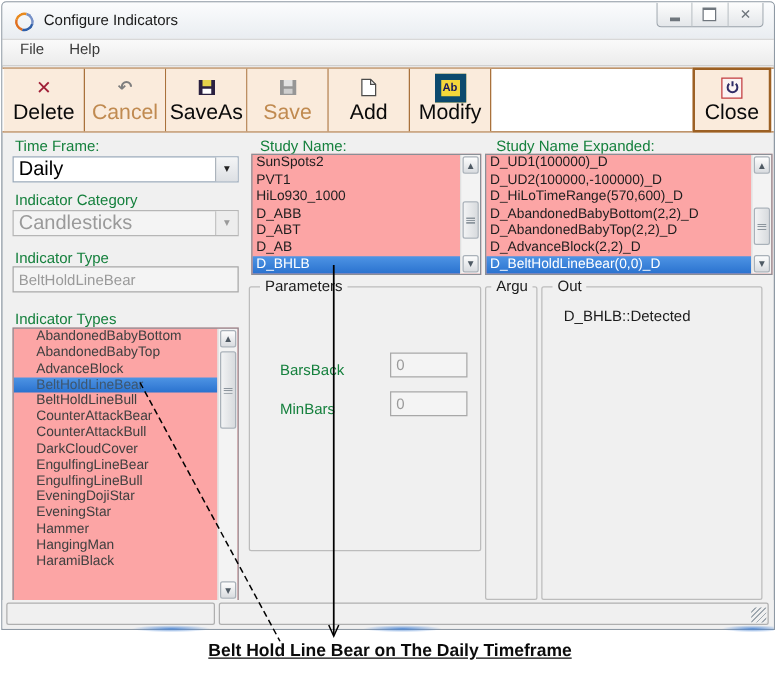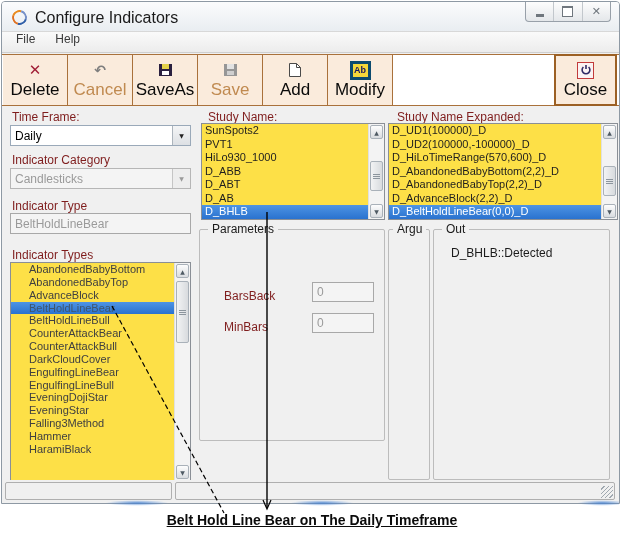--- a/index.html
+++ b/index.html
@@ -1,21 +1,21 @@
 <!DOCTYPE html>
 <html><head>
 <meta charset="utf-8">
 <style>
   html,body{margin:0;padding:0}
   body{width:624px;height:544px;background:#fff;font-family:"Liberation Sans",sans-serif;position:relative;overflow:hidden;-webkit-font-smoothing:antialiased}
   .win{position:absolute;left:1px;top:1px;width:619px;height:503px;background:#F0F0F0;border:1px solid #8E99A4;border-radius:4px 4px 0 0;box-sizing:border-box;z-index:1}
   
   .titlebar{position:absolute;left:0;top:0;right:0;height:29px;background:linear-gradient(#FBFCFD,#E9EDF1);border-radius:3px 3px 0 0}
   .app-icon{position:absolute;left:10px;top:8px;width:11px;height:11px;border-radius:50%;border:2.5px solid;border-color:#E98A1E #7791C8 #2F5FA8 #E07020;transform:rotate(-30deg)}
-  .title{position:absolute;left:33px;top:7px;font-size:16px;color:#1A1A1A}
+  .title{position:absolute;left:33px;top:7px;font-size:12px;color:#1A1A1A}
   .win-controls{position:absolute;top:0;right:8px;width:84px;height:19px;background:linear-gradient(#FDFDFD,#E4E7EA);border:1px solid #98A0A9;border-top:0;border-radius:0 0 4px 4px;display:flex}
   .wc{flex:1;display:flex;align-items:center;justify-content:center;border-right:1px solid #C2C7CC}
   .wc.wc-last{border-right:0}
   .wc-min{width:8px;height:3px;background:#6F767D;margin-top:7px}
   .wc-max{width:9px;height:8px;border:1px solid #6F767D;border-top-width:2px;background:#fff}
   .wc-x{color:#6F767D;font-weight:bold;font-size:11px;font-family:"DejaVu Sans",sans-serif}
   
   .menubar{position:absolute;left:0;top:29px;right:0;height:22px;background:linear-gradient(#FAFAFA,#ECECEC);border-top:1px solid #D8D8D8;border-bottom:1px solid #CFCFCF;display:flex;align-items:flex-start;padding-left:4px;box-sizing:border-box}
   .menu-item{font-size:12px;color:#3A3A3A;padding:0 10px}
   
@@ -26,35 +26,35 @@
   .tlbl{font-size:17px;color:#0A0A0A}
   .tbtn.disabled .tlbl{color:#C08A50}
   .glyph-red{color:#A01E36;font-weight:bold;font-size:15px;font-family:"DejaVu Sans",sans-serif}
   .glyph-gray{color:#7E7E7E;font-weight:bold;font-size:14px;font-family:"DejaVu Sans",sans-serif}
   .floppy{width:13px;height:12px;position:relative;background:#2A2040}
   .floppy .f-top{position:absolute;top:0;left:3px;width:7px;height:5px;background:#E4D24A}
   .floppy .f-bot{position:absolute;bottom:1px;left:3px;width:7px;height:4px;background:#FFFFFF}
   .floppy.gray{background:#969696}
   .floppy.gray .f-top{background:#E2E2E2}
   .floppy.gray .f-bot{background:#CFCFCF}
-  .ab-badge{width:15px;height:13px;background:#F5D73A;border:3px solid #0c4a6e;color:#17175E;font-size:9px;font-weight:bold;display:flex;align-items:center;justify-content:center}
+  .ab-badge{width:15px;height:13px;background:#F5D73A;border:5px solid #0c4a6e;color:#17175E;font-size:9px;font-weight:bold;display:flex;align-items:center;justify-content:center}
   .close-box{width:15px;height:15px;border:1px solid #C23B3B;background:#FBF3F3;display:flex;align-items:center;justify-content:center}
   
-  .lbl{position:absolute;font-size:12px;color:#7f1d1d;white-space:nowrap}
+  .lbl{position:absolute;font-size:12px;color:#15803d;white-space:nowrap}
   .combo{position:absolute;height:21px;background:#fff;border:1px solid #9AA9B9;box-sizing:border-box;display:flex;align-items:center}
-  .combo-val{flex:1;font-size:12px;padding-left:4px;color:#000;white-space:nowrap;overflow:hidden}
+  .combo-val{flex:1;font-size:16px;padding-left:4px;color:#000;white-space:nowrap;overflow:hidden}
   .combo-btn{width:17px;align-self:stretch;background:linear-gradient(#F4F5F6,#DDE0E4);border-left:1px solid #ACB4BC;display:flex;align-items:center;justify-content:center}
   .arrow{font-size:6px;color:#222;font-family:"DejaVu Sans",sans-serif}
   .combo.disabled{background:#F4F4F4;border-color:#B6B6B6}
   .combo.disabled .combo-val{color:#9A9A9A}
   .combo.disabled .combo-btn{background:#EDEDED;border-left-color:#C5C5C5}
   .combo.disabled .arrow{color:#9A9A9A}
   .tinput{position:absolute;background:#F4F4F4;border:1px solid #A8A8A8;box-sizing:border-box;font-size:12px;color:#9A9A9A;display:flex;align-items:center;padding-left:4px}
   
-  .list{position:absolute;background:#fde047;border:1px solid #8A8F96;box-sizing:border-box;overflow:hidden}
+  .list{position:absolute;background:#fca5a5;border:1px solid #8A8F96;box-sizing:border-box;overflow:hidden}
   .lrow{height:12.85px;line-height:12.85px;font-size:11px;color:#404040;padding-left:18px;margin-right:16px;white-space:nowrap;overflow:hidden}
   .lrow.seld{background:linear-gradient(#4E94E4,#2A72CF);color:#3D566E}
   .srow{height:13.55px;line-height:13.55px;font-size:11px;color:#1E1E1E;padding-left:3px;margin-right:16px;white-space:nowrap;overflow:hidden}
   .srow.sel{background:linear-gradient(#4E94E4,#2A72CF);color:#fff}
   .sb{position:absolute;top:0;right:0;bottom:0;width:16px;background:#F3F3F3;border-left:1px solid #E0E0E0;box-sizing:border-box}
   .sb-btn{position:absolute;left:1px;right:1px;height:14px;background:linear-gradient(#FDFDFD,#D9DCE0);border:1px solid #A9B1B9;border-radius:2px;box-sizing:border-box;display:flex;align-items:center;justify-content:center}
   .sb-btn span{font-size:6px;color:#4F5A64;font-family:"DejaVu Sans",sans-serif}
   .sb-top{top:1px}.sb-bot{bottom:1px}
   .sb-thumb{position:absolute;left:1px;right:1px;background:linear-gradient(90deg,#F2F3F4,#D8DBDE);border:1px solid #A9B1B9;border-radius:2px;box-sizing:border-box;display:flex;align-items:center;justify-content:center}
   .tgrip{width:7px;height:5px;background:repeating-linear-gradient(180deg,#8C959D 0 1px,transparent 1px 2px)}
@@ -183,22 +183,22 @@
     <div class="lrow">AdvanceBlock</div>
     <div class="lrow seld">BeltHoldLineBear</div>
     <div class="lrow">BeltHoldLineBull</div>
     <div class="lrow">CounterAttackBear</div>
     <div class="lrow">CounterAttackBull</div>
     <div class="lrow">DarkCloudCover</div>
     <div class="lrow">EngulfingLineBear</div>
     <div class="lrow">EngulfingLineBull</div>
     <div class="lrow">EveningDojiStar</div>
     <div class="lrow">EveningStar</div>
-    <div class="lrow">Falling3Method</div>
     <div class="lrow">Hammer</div>
+    <div class="lrow">HangingMan</div>
     <div class="lrow">HaramiBlack</div>
     <div class="sb">
       <div class="sb-btn sb-top">
           <span>▲</span>
         </div>
       <div class="sb-thumb" style="top:18px;height:62px">
           <span class="tgrip"></span>
         </div>
       <div class="sb-btn sb-bot">
           <span>▼</span>

